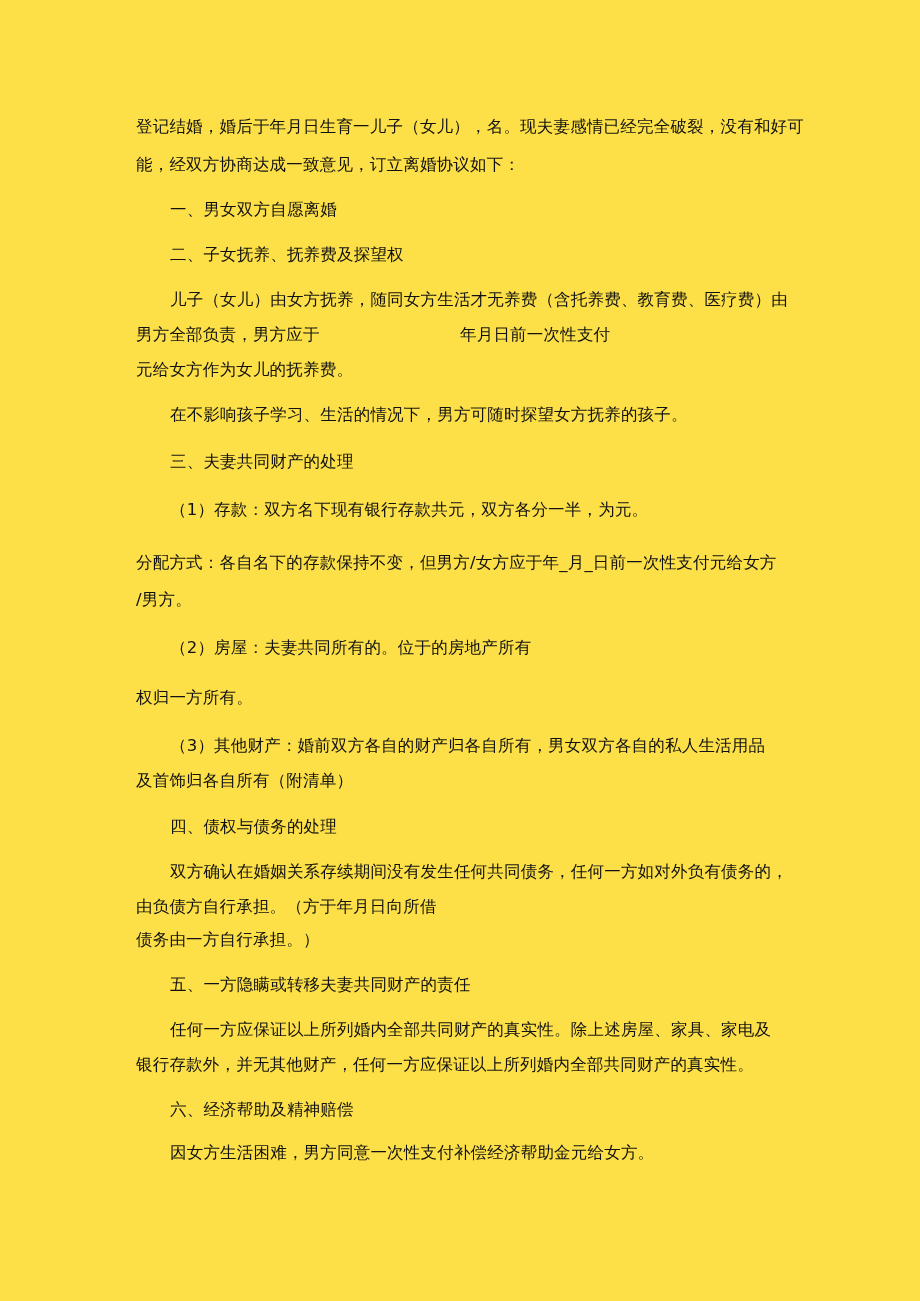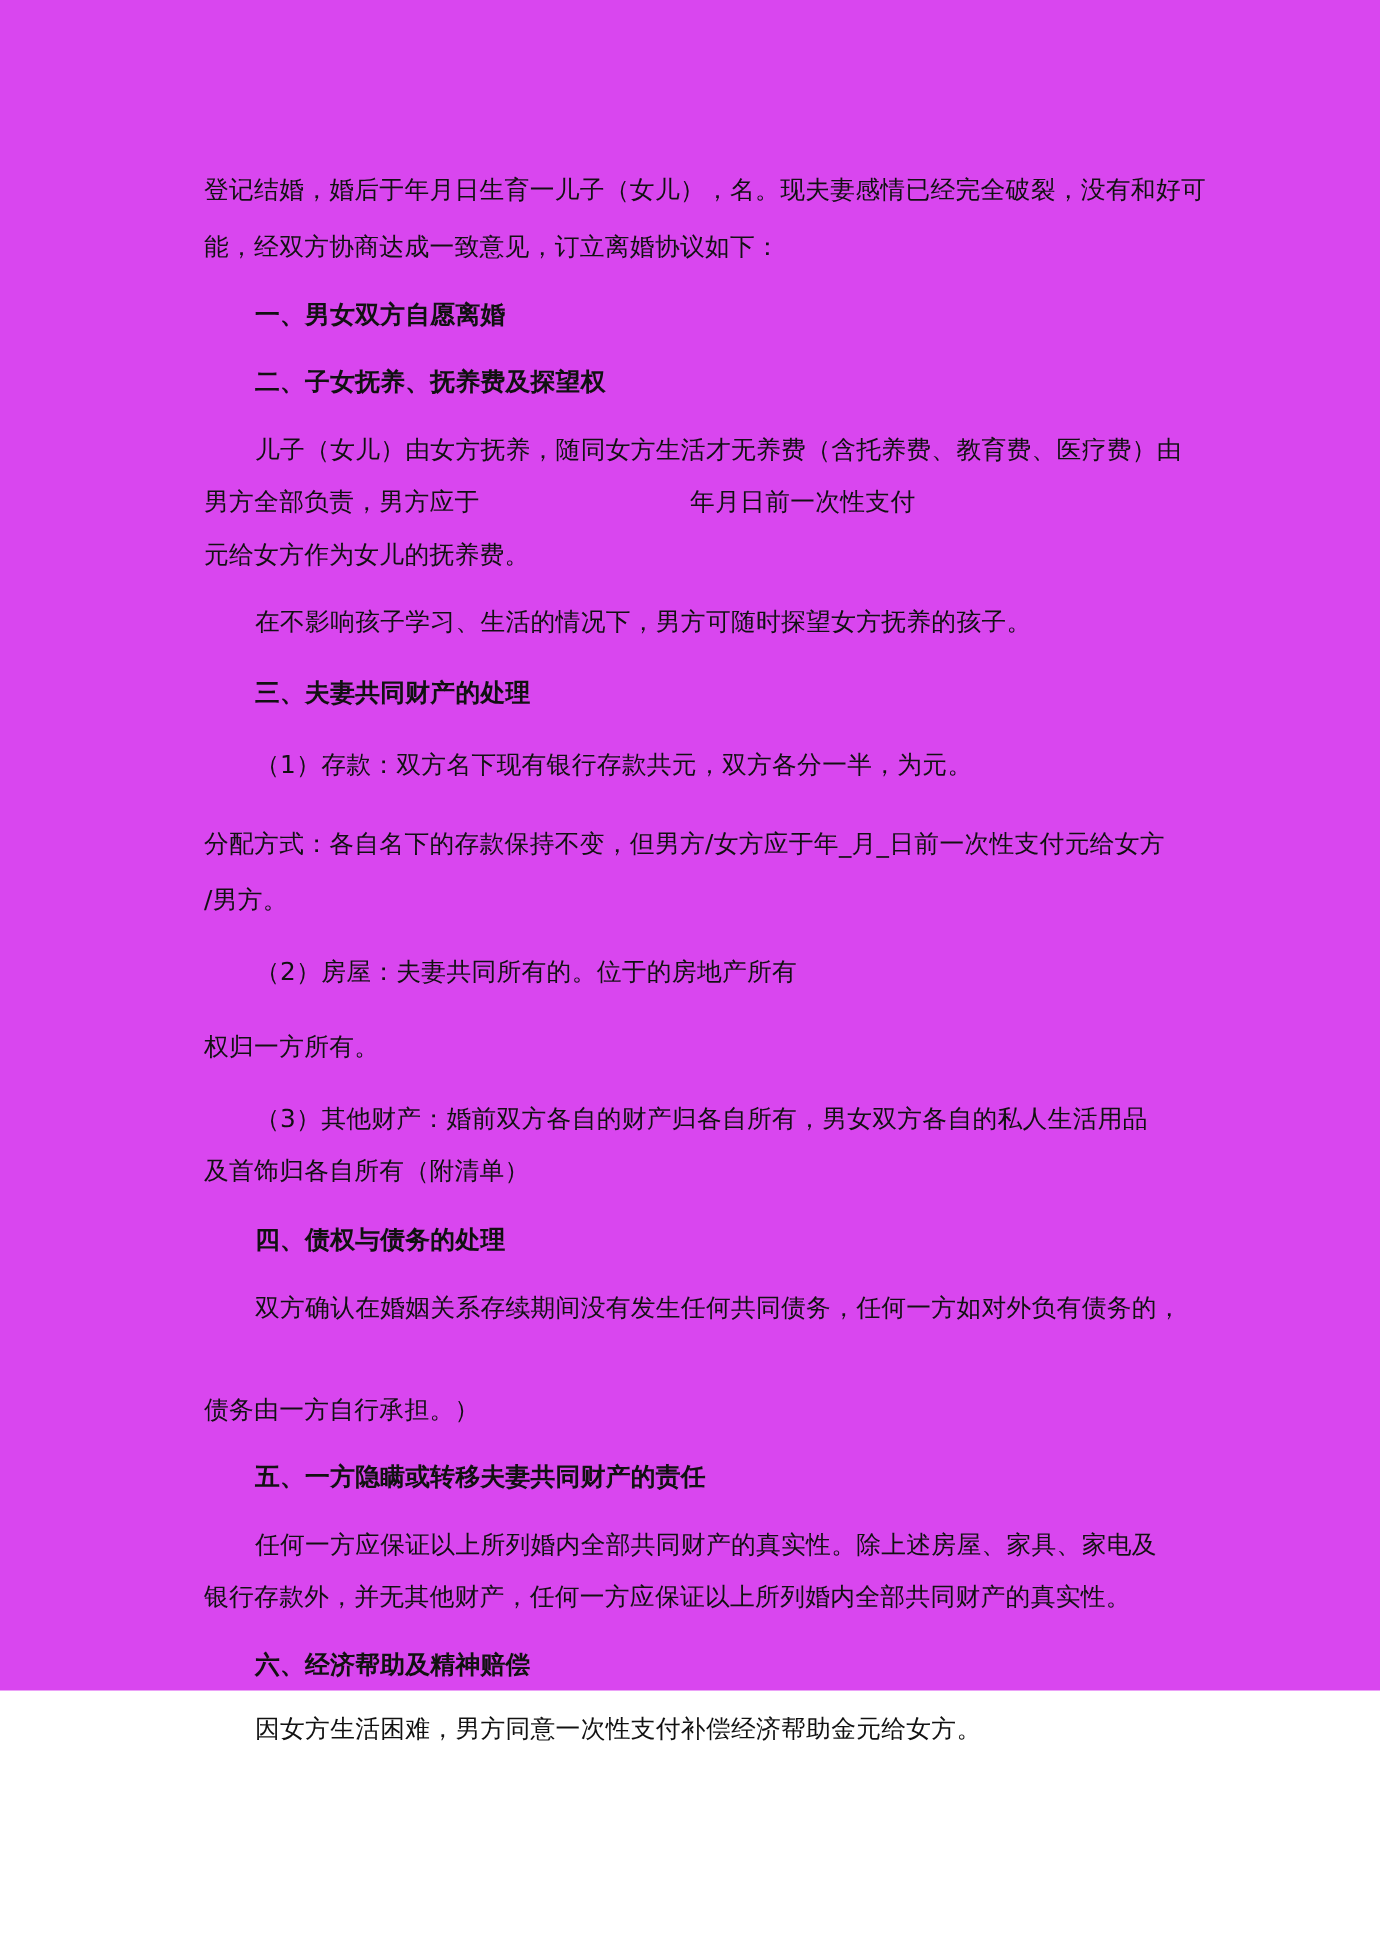--- a/index.html
+++ b/index.html
@@ -1,21 +1,21 @@
 <!DOCTYPE html>
 <html><head>
   <meta charset="utf-8">
   <style>
     html, body { margin: 0; padding: 0; background: #ffffff; }
     body { width: 920px; height: 1301px; position: relative; overflow: hidden;
            font-family: "DejaVu Sans", "Liberation Sans", sans-serif; color: #111111; }
-    .page { position: absolute; left: 0; top: 0; width: 920px; height: 1127px; background: #d946ef; }
+    .page { position: absolute; left: 0; top: 0; width: 920px; height: 1301px; background: #fde047; }
     .line { position: absolute; left: 136px; font-size: 16.5px; line-height: 20px; white-space: nowrap; letter-spacing: 0.2px; }
     .indent { left: 170px; }
-    .heading { font-weight: bold; left: 170px; }
+    .heading { font-weight: normal; left: 170px; }
   </style>
 </head>
 <body>
 
 <div class="page">
   <div class="line" style="top:117px;">登记结婚，婚后于年月日生育一儿子（女儿），名。现夫妻感情已经完全破裂，没有和好可</div>
   <div class="line" style="top:155px;">能，经双方协商达成一致意见，订立离婚协议如下：</div>
 
   <div class="line heading" style="top:200px;">一、男女双方自愿离婚</div>
 
@@ -30,20 +30,21 @@
   <div class="line indent" style="top:500px;">（1）存款：双方名下现有银行存款共元，双方各分一半，为元。</div>
   <div class="line" style="top:553px;">分配方式：各自名下的存款保持不变，但男方/女方应于年_月_日前一次性支付元给女方</div>
   <div class="line" style="top:590px;">/男方。</div>
   <div class="line indent" style="top:638px;">（2）房屋：夫妻共同所有的。位于的房地产所有</div>
   <div class="line" style="top:688px;">权归一方所有。</div>
   <div class="line indent" style="top:736px;">（3）其他财产：婚前双方各自的财产归各自所有，男女双方各自的私人生活用品</div>
   <div class="line" style="top:771px;">及首饰归各自所有（附清单）</div>
 
   <div class="line heading" style="top:817px;">四、债权与债务的处理</div>
   <div class="line indent" style="top:862px;">双方确认在婚姻关系存续期间没有发生任何共同债务，任何一方如对外负有债务的，</div>
+  <div class="line" style="top:897px;">由负债方自行承担。（方于年月日向所借</div>
   <div class="line" style="top:930px;">债务由一方自行承担。）</div>
 
   <div class="line heading" style="top:975px;">五、一方隐瞒或转移夫妻共同财产的责任</div>
   <div class="line indent" style="top:1020px;">任何一方应保证以上所列婚内全部共同财产的真实性。除上述房屋、家具、家电及</div>
   <div class="line" style="top:1055px;">银行存款外，并无其他财产，任何一方应保证以上所列婚内全部共同财产的真实性。</div>
 
   <div class="line heading" style="top:1100px;">六、经济帮助及精神赔偿</div>
   <div class="line indent" style="top:1143px;">因女方生活困难，男方同意一次性支付补偿经济帮助金元给女方。</div>
 </div>
 

